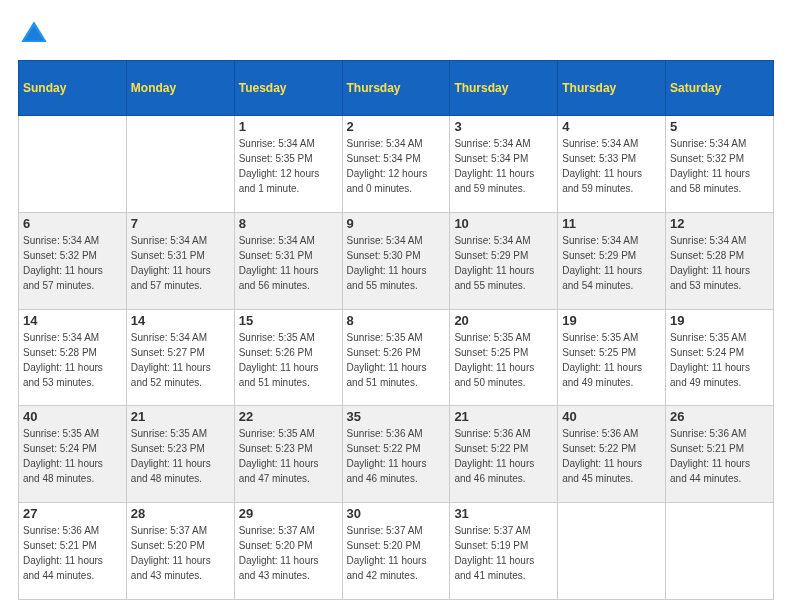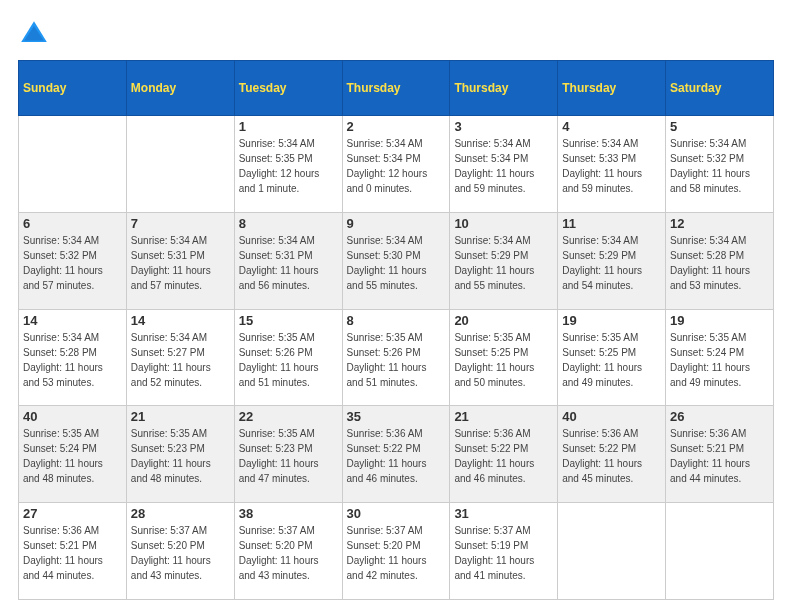--- a/index.html
+++ b/index.html
@@ -339,21 +339,21 @@
 and 44 minutes.</div>
           </td>
           <td>
             <div class="day-num">28</div>
             <div class="day-info" style="white-space: pre-line;">Sunrise: 5:37 AM
 Sunset: 5:20 PM
 Daylight: 11 hours
 and 43 minutes.</div>
           </td>
           <td>
-            <div class="day-num">38</div>
+            <div class="day-num">29</div>
             <div class="day-info" style="white-space: pre-line;">Sunrise: 5:37 AM
 Sunset: 5:20 PM
 Daylight: 11 hours
 and 43 minutes.</div>
           </td>
           <td>
             <div class="day-num">30</div>
             <div class="day-info" style="white-space: pre-line;">Sunrise: 5:37 AM
 Sunset: 5:20 PM
 Daylight: 11 hours

